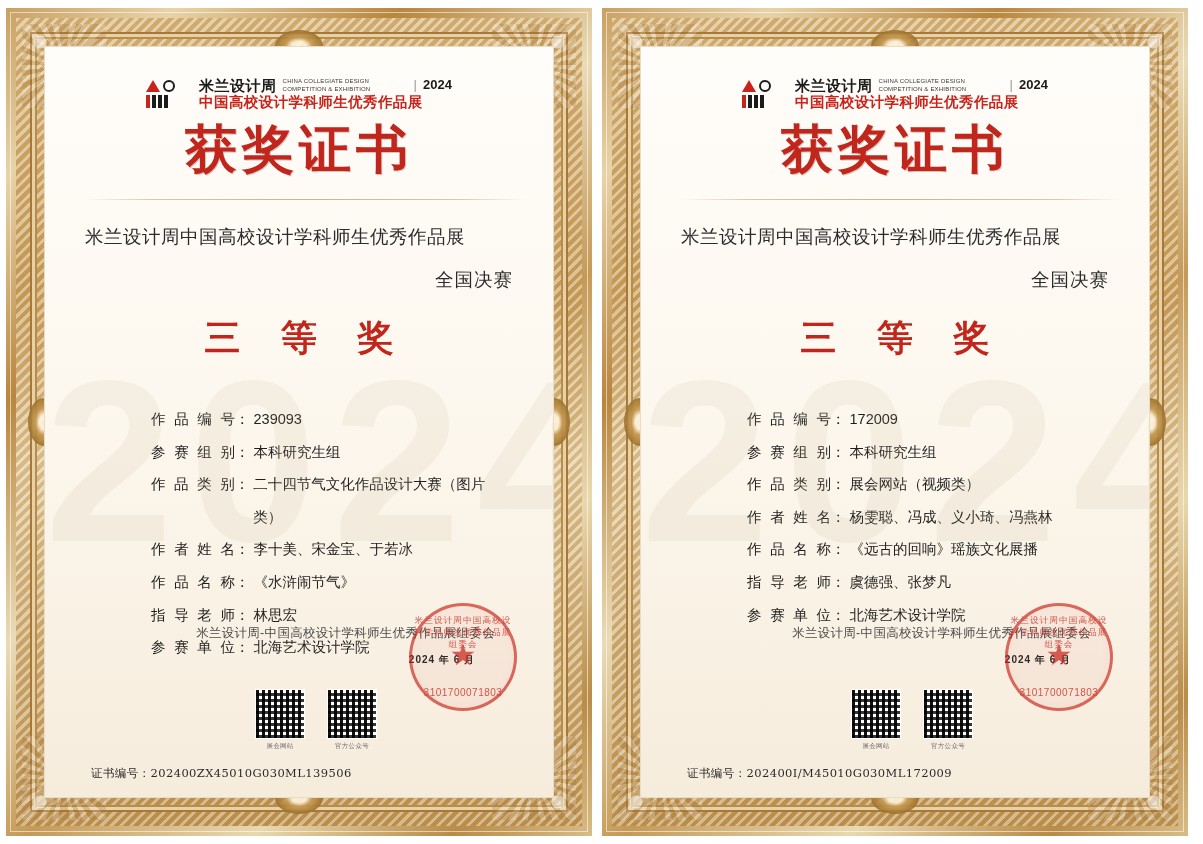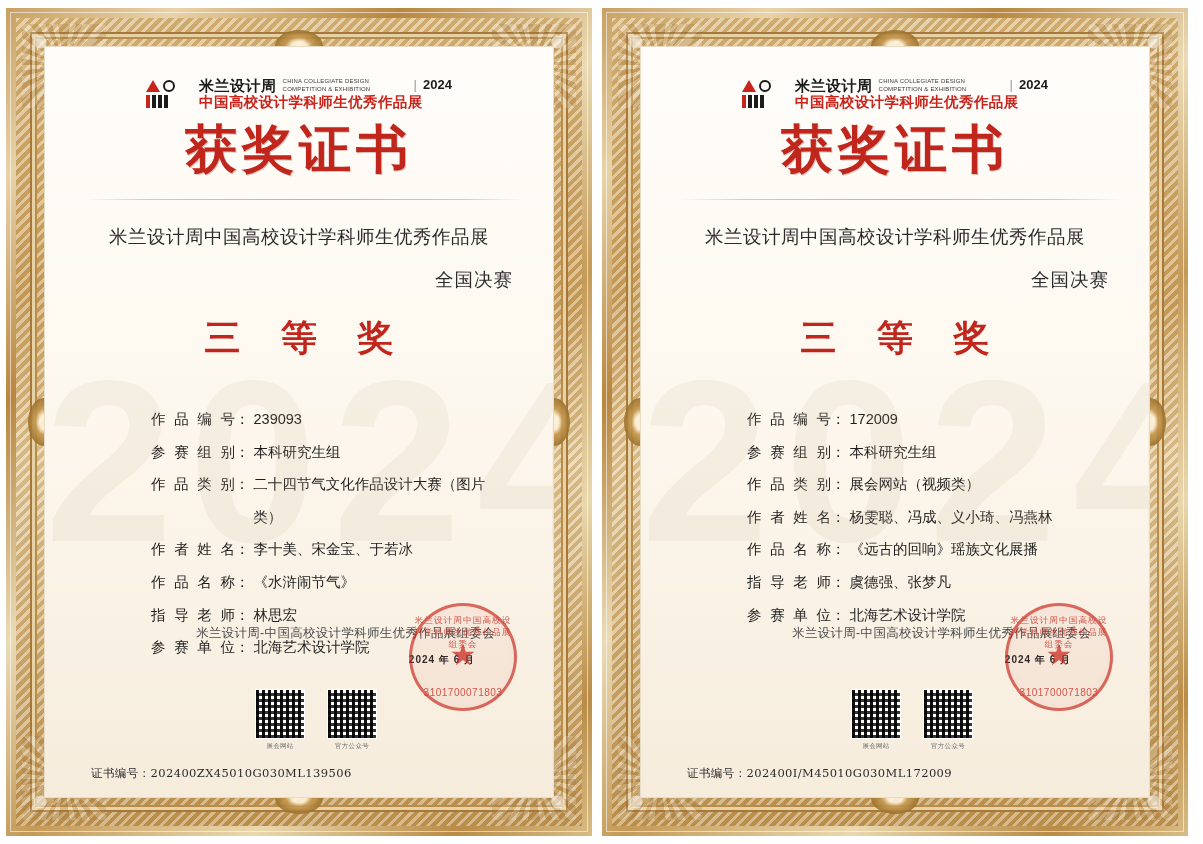--- a/index.html
+++ b/index.html
@@ -178,21 +178,21 @@
     text-shadow: 1px 1px 0 rgba(120,20,10,.25);
   }
   .rule {
     margin: 14px auto 0 auto;
     width: 440px;
     height: 1px;
     background: linear-gradient(90deg, transparent, #d9c9a8 15%, #c8b489 50%, #d9c9a8 85%, transparent);
   }
 
   .subtitle {
-    text-align:center;
+    text-align:left;
     font-size: 18.5px;
     color: #2b2b2b;
     margin-top: 24px;
     letter-spacing: .5px;
   }
   .subtitle2 {
     text-align:right;
     font-size: 18.5px;
     color: #2b2b2b;
     margin-top: 18px;

